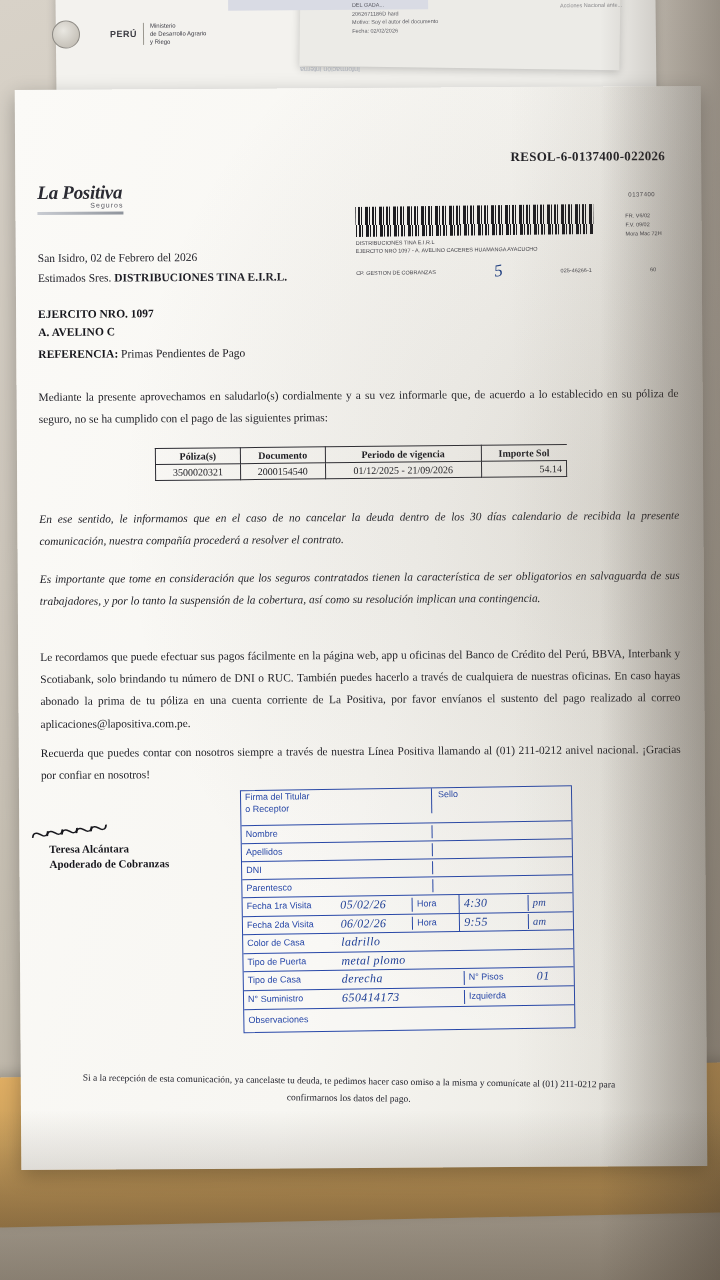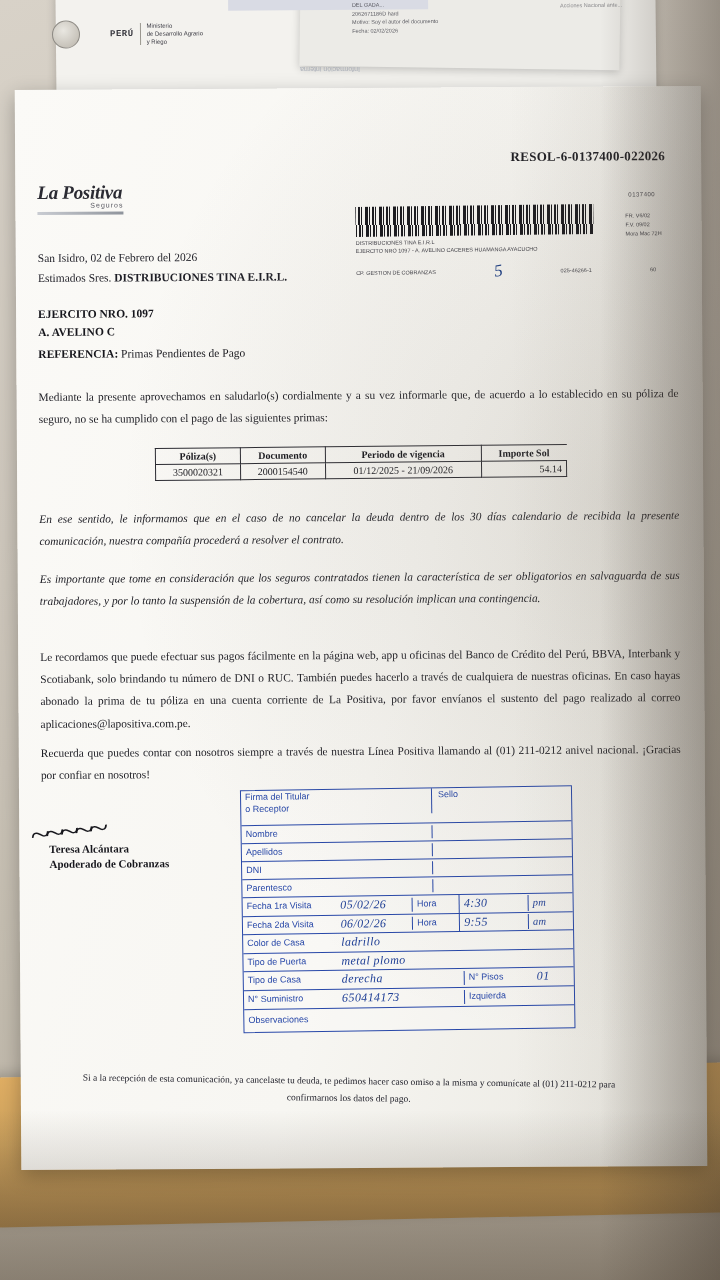--- a/index.html
+++ b/index.html
@@ -100,21 +100,21 @@
     gap: 6px;
     transform: rotate(-0.5deg);
   }
   .ministry .shield {
     width: 26px; height: 26px;
     border-radius: 50%;
     background: radial-gradient(circle at 40% 35%, #e9e7e1, #b9b4aa);
     border: 1px solid #8d8a84;
   }
   .ministry .peru {
-    font-family: Liberation Mono, monospace;
+    font-family: Liberation Sans, sans-serif;
     font-size: 9px;
     font-weight: bold;
     color: #3b3b42;
     letter-spacing: .5px;
     padding-left: 24px;
   }
   .ministry .divider {
     width: 1px; height: 22px; background: #9a978f;
   }
   .ministry .min-text {

